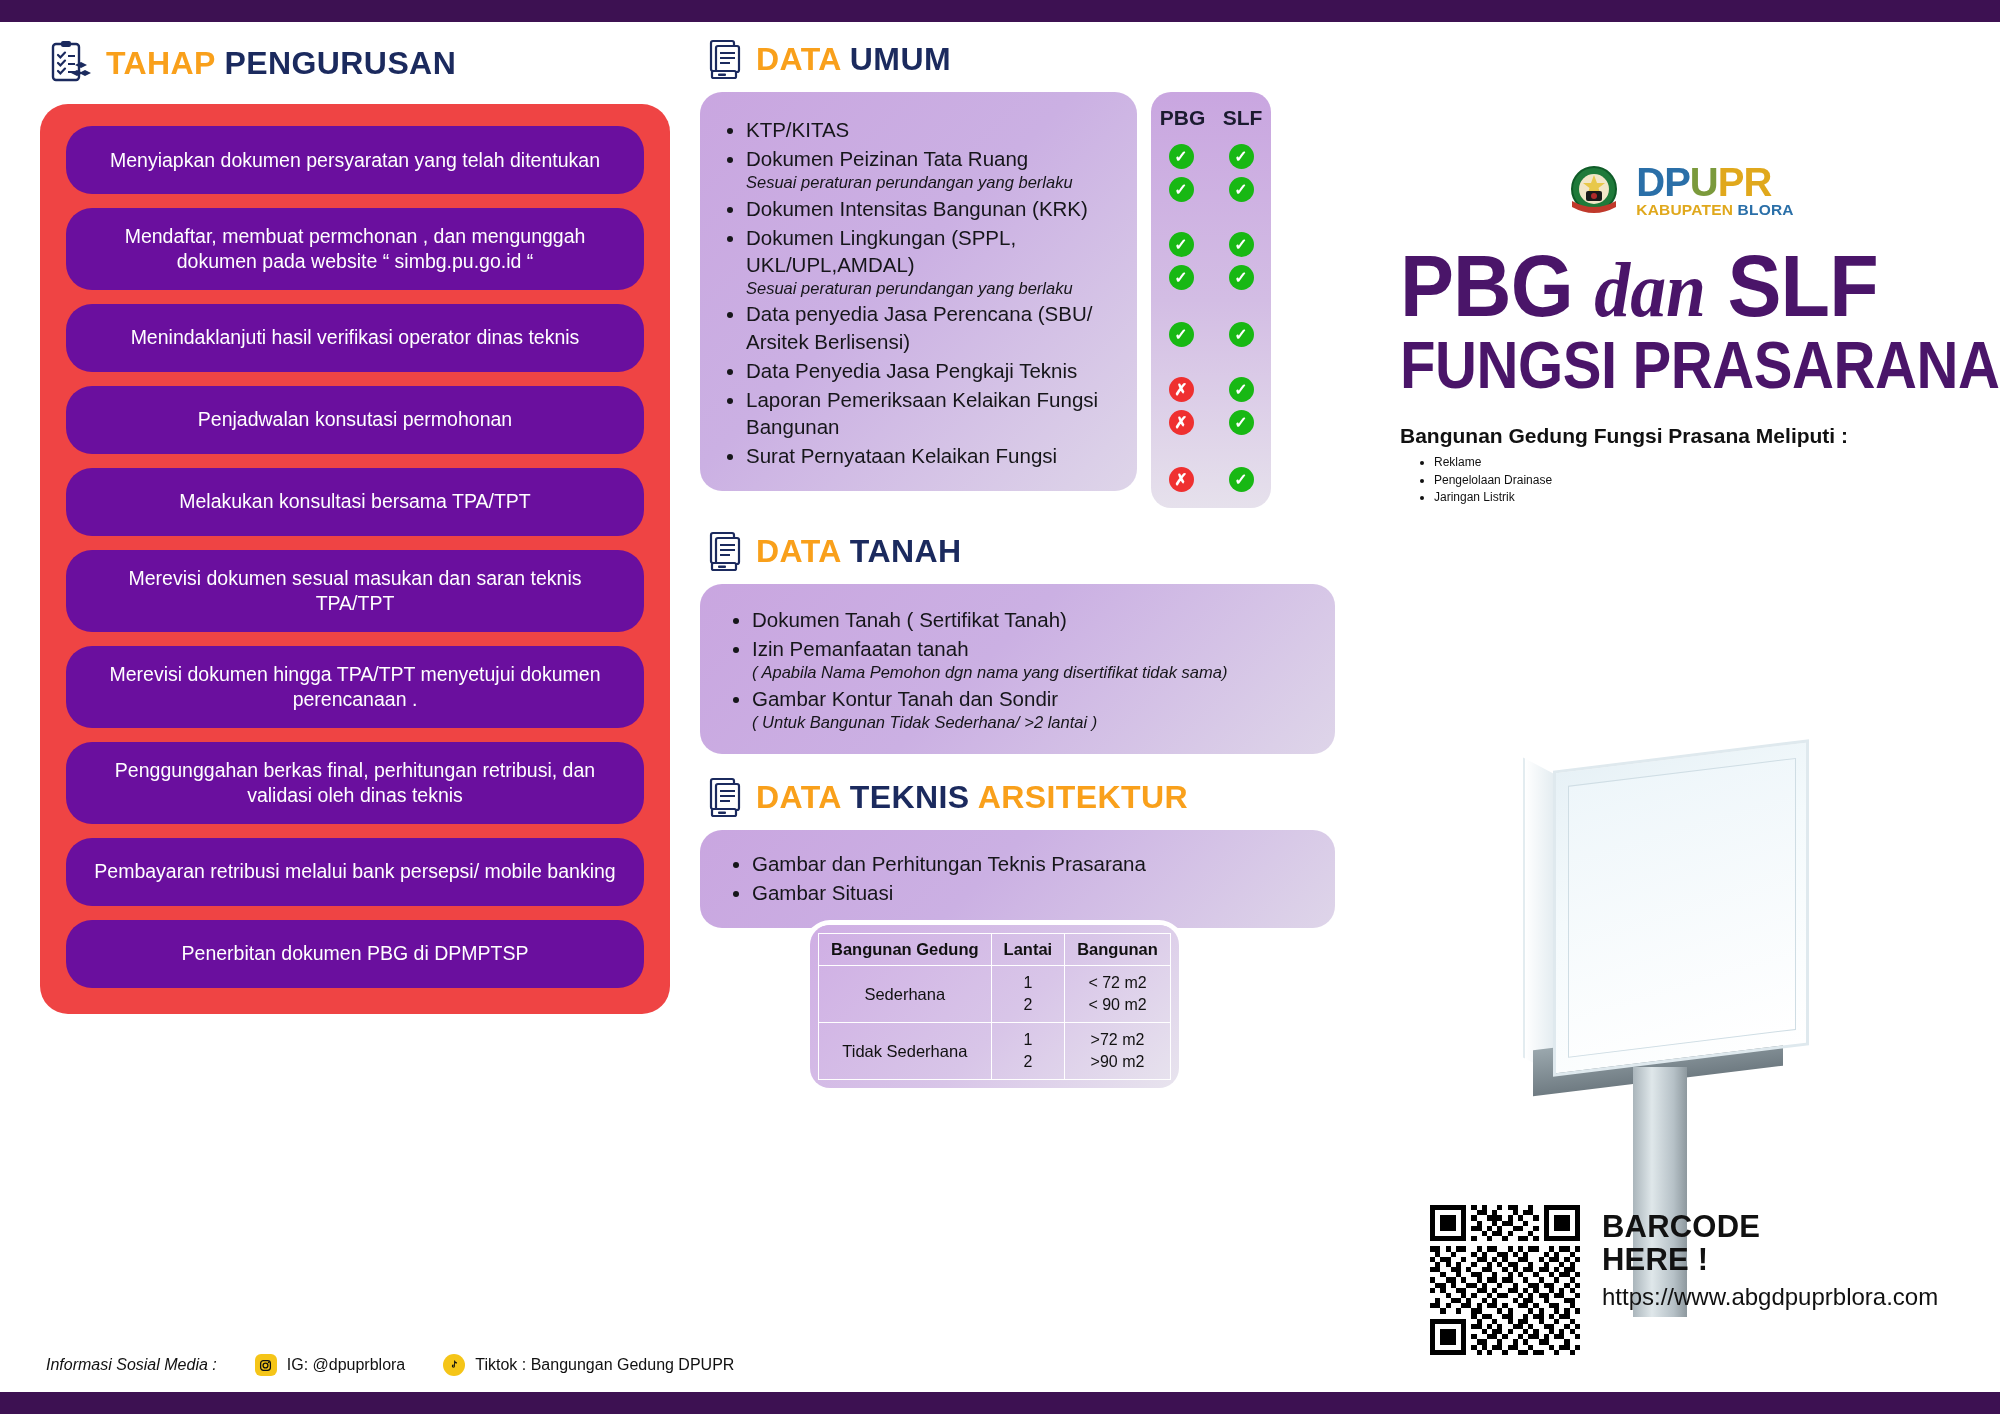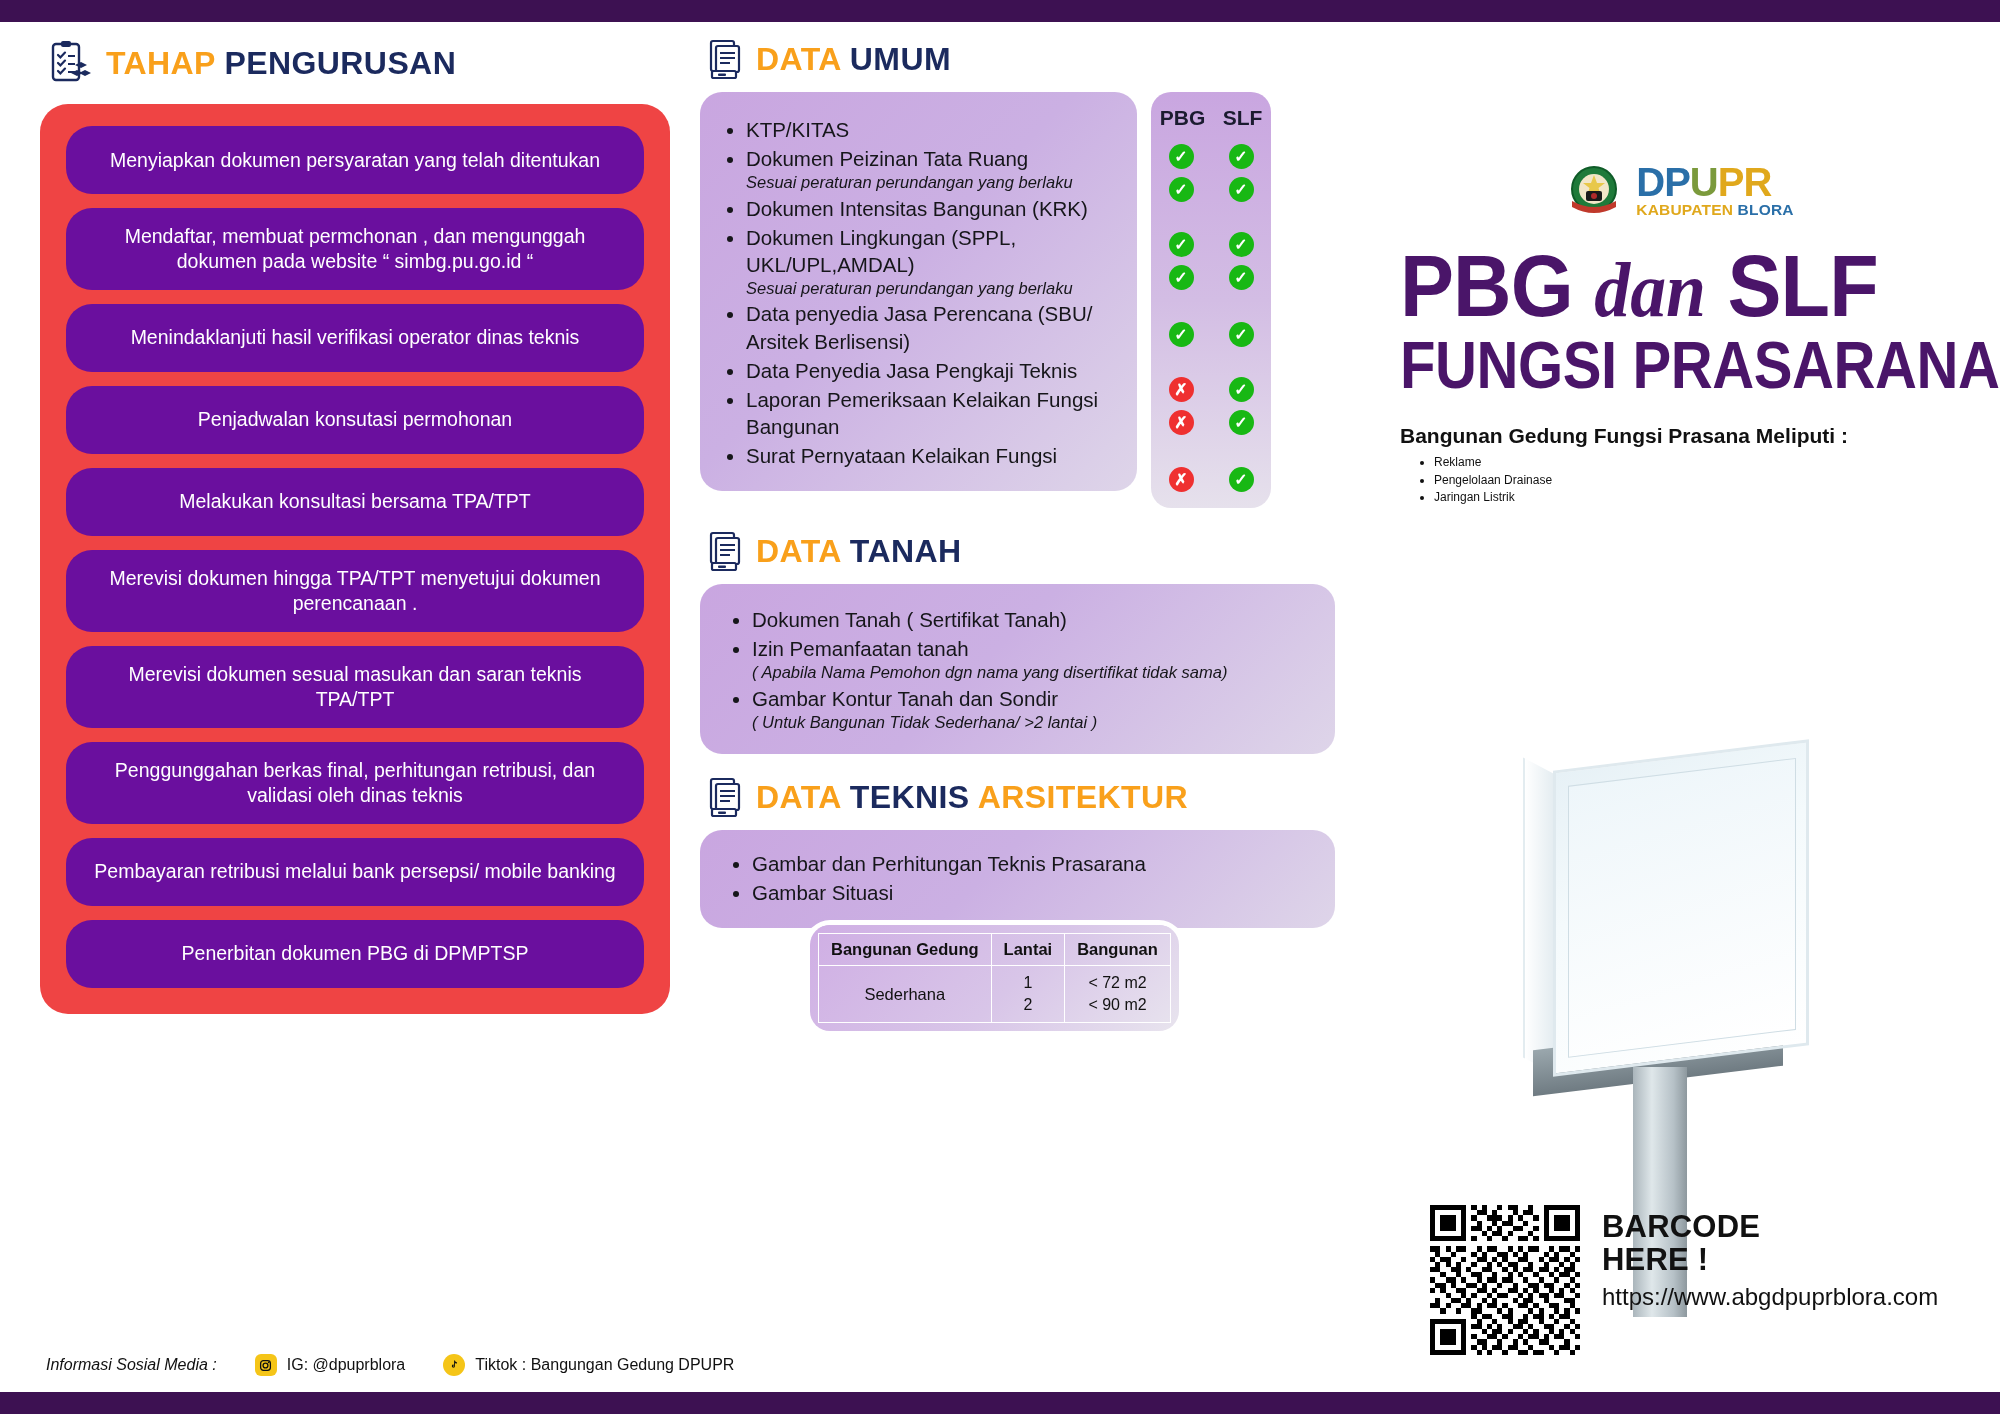--- a/index.html
+++ b/index.html
@@ -185,22 +185,22 @@
         <span class="t-navy">PENGURUSAN</span>
       </div>
     </div>
 
     <div class="steps-card">
       <div class="step">Menyiapkan dokumen persyaratan yang telah ditentukan</div>
       <div class="step">Mendaftar, membuat permchonan , dan mengunggah dokumen pada website “ simbg.pu.go.id “</div>
       <div class="step">Menindaklanjuti hasil verifikasi operator dinas teknis</div>
       <div class="step">Penjadwalan konsutasi permohonan</div>
       <div class="step">Melakukan konsultasi bersama TPA/TPT</div>
+      <div class="step">Merevisi dokumen sesual masukan dan saran teknis TPA/TPT</div>
       <div class="step">Merevisi dokumen hingga TPA/TPT menyetujui dokumen perencanaan .</div>
-      <div class="step">Merevisi dokumen sesual masukan dan saran teknis TPA/TPT</div>
       <div class="step">Penggunggahan berkas final, perhitungan retribusi, dan validasi oleh dinas teknis</div>
       <div class="step">Pembayaran retribusi melalui  bank persepsi/ mobile banking</div>
       <div class="step">Penerbitan dokumen PBG di DPMPTSP</div>
     </div>
   </div>
 
   <div class="col-mid">
 
     <div class="sec-head head-mid">
       <svg class="doc-icon" viewBox="0 0 34 42">
@@ -340,20 +340,31 @@
       </tr>
       <tr>
         <td class="lbl">Sederhana</td>
         <td class="stk">
           <span>1</span><br>
           <span>2</span>
         </td>
         <td class="stk">
           <span>&lt; 72 m2</span><br>
           <span>&lt; 90 m2</span>
+        </td>
+      </tr>
+      <tr>
+        <td class="lbl">Tidak Sederhana</td>
+        <td class="stk">
+          <span>1</span><br>
+          <span>2</span>
+        </td>
+        <td class="stk">
+          <span>&gt;72 m2</span><br>
+          <span>&gt;90 m2</span>
         </td>
       </tr>
     </tbody>
       </table>
   </div>
 
   <div class="col-right">
     <div class="logos">
       <svg class="seal" viewBox="0 0 56 56">
         <circle cx="28" cy="26" r="22" fill="#1f7a3a" stroke="#0f5c28" stroke-width="2"></circle>

